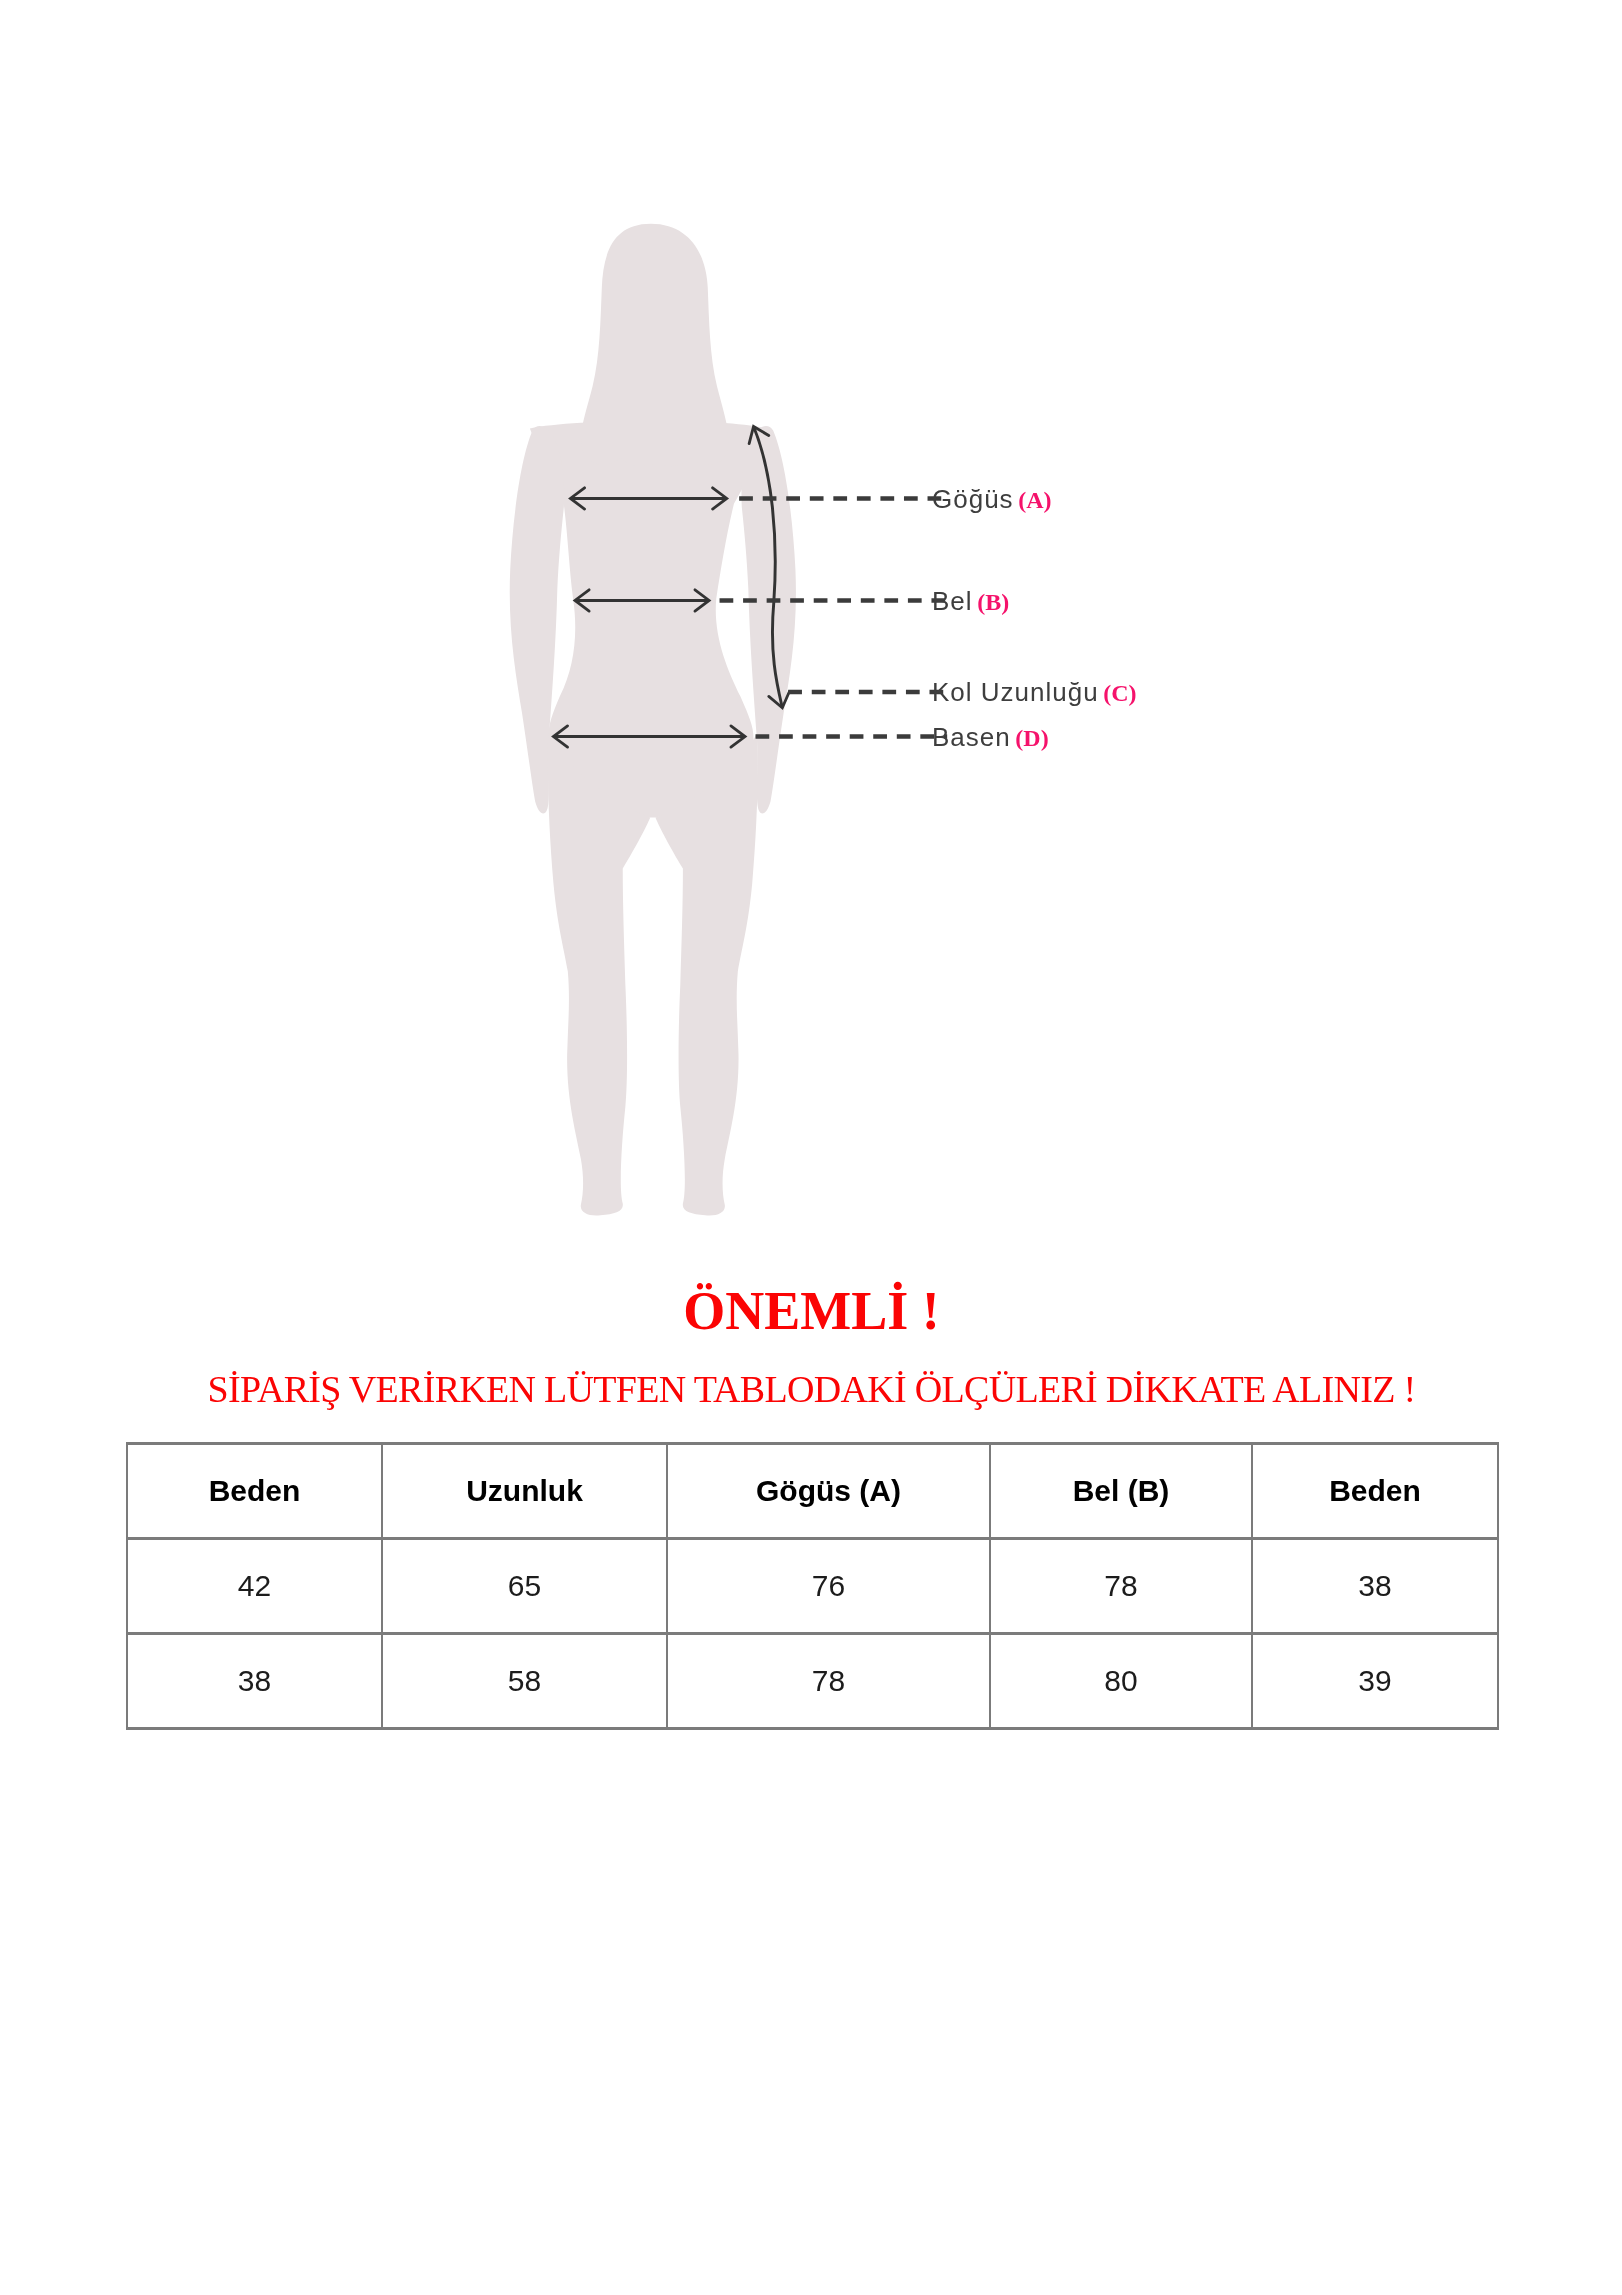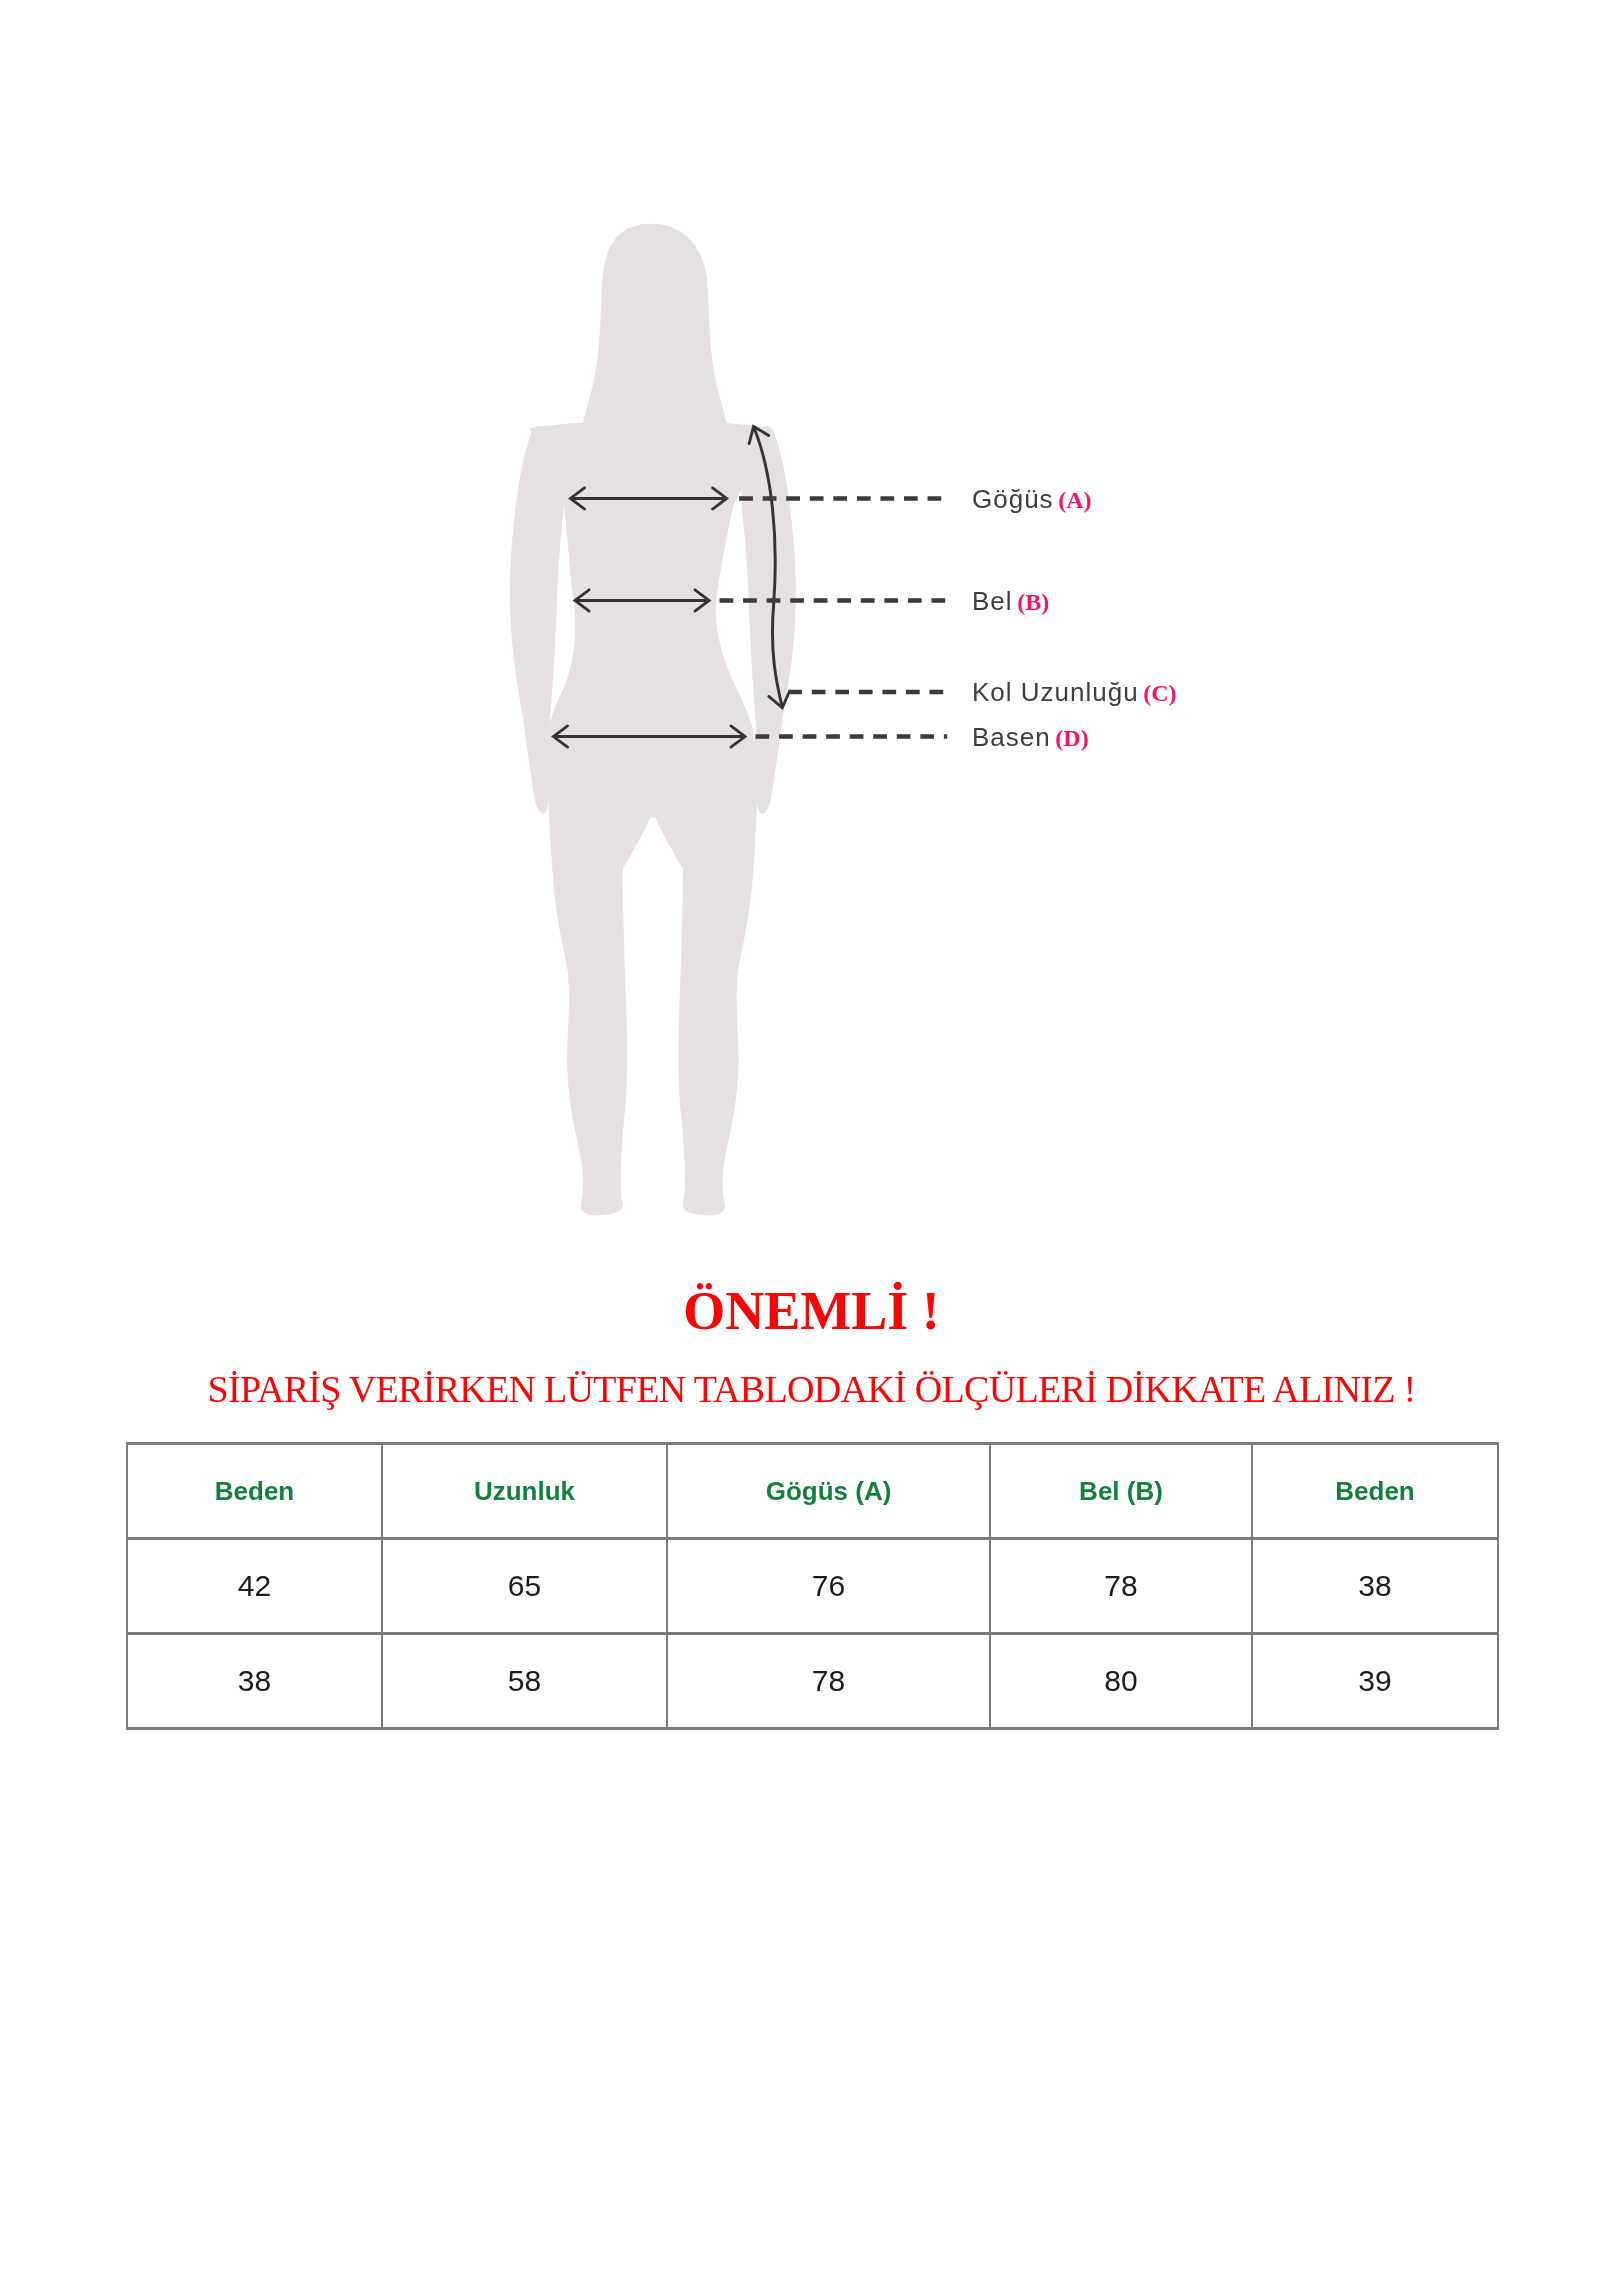--- a/index.html
+++ b/index.html
@@ -27,21 +27,21 @@
   }
   .diagram-svg{
     position:absolute;
     left:471px;
     top:209px;
     width:484px;
     height:1021px;
   }
   .measure-label{
     position:absolute;
-    left:972px;
+    left:932px;
     transform:translateY(-50%);
     white-space:nowrap;
     font-size:26px;
     letter-spacing:1px;
     color:#3e3e3e;
     line-height:1;
   }
   .measure-label .code{
     font-family:"Liberation Serif", serif;
     font-weight:bold;
@@ -94,23 +94,23 @@
     border-bottom:3.3px solid #7b7b7b;
     border-left:2.6px solid #7b7b7b;
     border-right:2.6px solid #7b7b7b;
     height:92px;
     text-align:center;
     vertical-align:middle;
     background:#ffffff;
     padding:0;
   }
   .size-table th{
-    font-size:26px;
+    font-size:30px;
     font-weight:bold;
-    color:#15803d;
+    color:#000000;
   }
   .size-table td{
     font-size:30px;
     font-weight:normal;
     color:#1c1c1c;
   }
   .size-table col:nth-child(1){width:255px;}
   .size-table col:nth-child(2){width:285px;}
   .size-table col:nth-child(3){width:323px;}
   .size-table col:nth-child(4){width:262px;}

